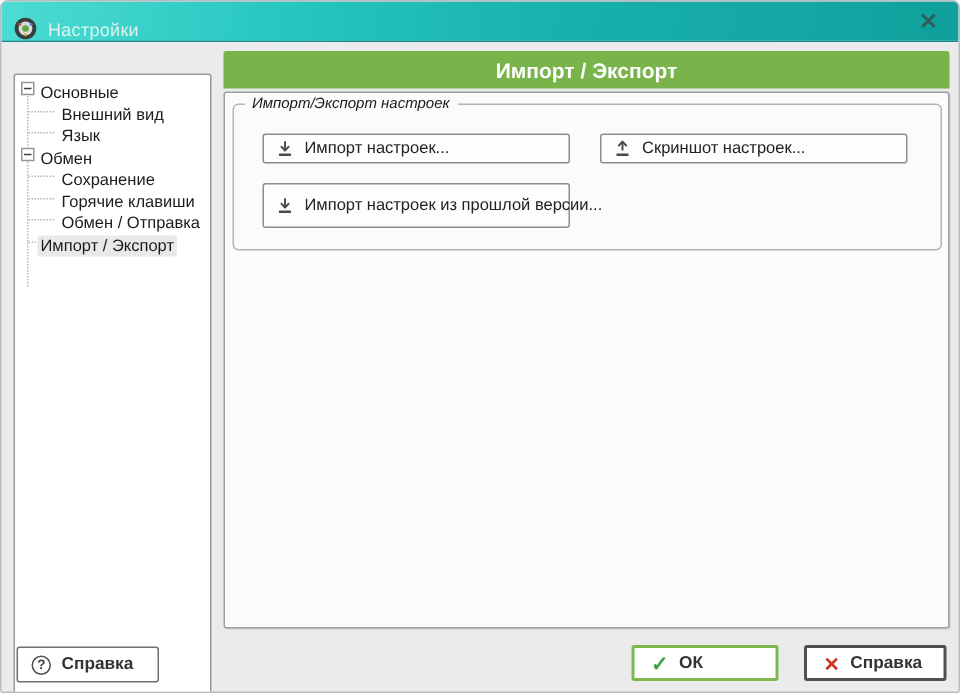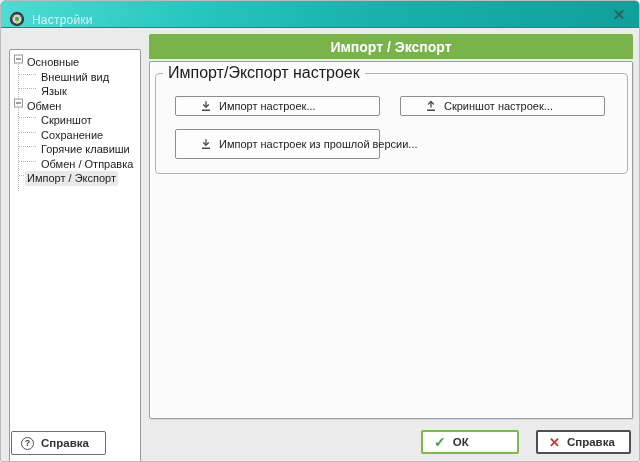--- a/index.html
+++ b/index.html
@@ -82,26 +82,26 @@
     position: absolute; left: 148px; top: 60px; width: 484px; height: 358px;
     background: #fbfbfb; border: 1px solid #9b9f9f; border-radius: 2px;
     box-shadow: 1px 1px 0 rgba(0,0,0,0.08);
   }
   fieldset.group {
     position: absolute; left: 5px; top: 2px; width: 473px;
     border: 1px solid #b3b3b3; border-radius: 4px;
     padding: 6px 0 14px 0;
   }
   fieldset.group legend {
-    margin-left: 7px; padding: 0 5px; font-size: 16px; color: #1a1a1a;
+    margin-left: 7px; padding: 0 5px; font-size: 10px; color: #1a1a1a; font-style: italic;
   }
   .btn-row { display: flex; margin: 8px 0 0 19px; gap: 20px; }
   .gbtn {
     display: flex; align-items: center; gap: 7px;
-    width: 205px; height: 20px; padding-left: 24px;
+    width: 205px; height: 20px; padding-left: 8px;
     background: #fdfdfd; border: 1px solid #8d8d8d; border-radius: 2px;
     font-family: "Liberation Sans", sans-serif; font-size: 11px; color: #222;
     cursor: pointer; white-space: nowrap;
   }
   .btn-row2 { margin: 13px 0 0 19px; }
   .gbtn.short { height: 30px; }
   .gbtn svg { flex: 0 0 auto; }
   
   .fbtn {
     position: absolute; display: flex; align-items: center; gap: 7px;
@@ -156,23 +156,20 @@
       </div>
       <div class="titem child">
         <span class="tlabel">Внешний вид</span>
       </div>
       <div class="titem child">
         <span class="tlabel">Язык</span>
       </div>
       <div class="titem root">
         <span class="expander"></span>
         <span class="tlabel">Обмен</span>
-      </div>
-      <div class="titem child">
-        <span class="tlabel">Скриншот</span>
       </div>
       <div class="titem child">
         <span class="tlabel">Сохранение</span>
       </div>
       <div class="titem child">
         <span class="tlabel">Горячие клавиши</span>
       </div>
       <div class="titem child">
         <span class="tlabel">Обмен / Отправка</span>
       </div>

